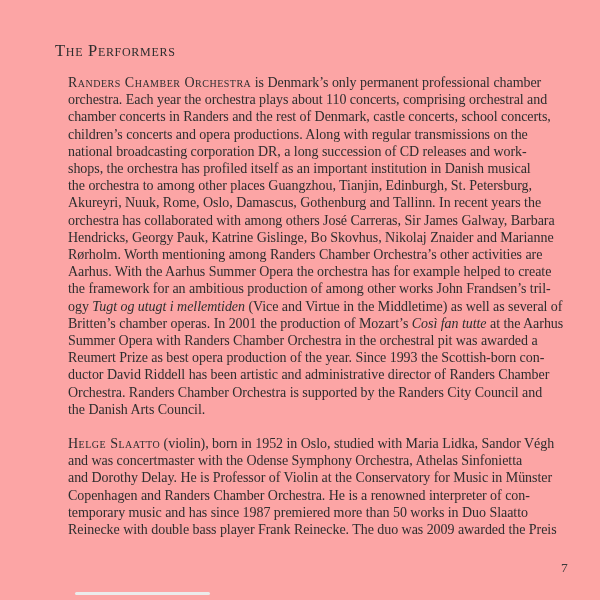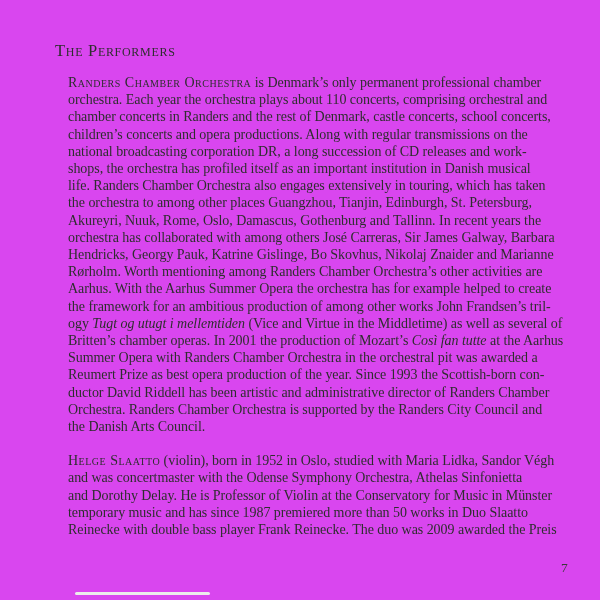--- a/index.html
+++ b/index.html
@@ -4,21 +4,21 @@
 <style>
   html, body {
     margin: 0;
     padding: 0;
     background: #fcfcfb;
   }
   .page {
     position: relative;
     width: 600px;
     height: 600px;
-    background: #d946ef;
+    background: #fca5a5;
     overflow: hidden;
     font-family: "Liberation Serif", serif;
     color: #2e2e2e;
   }
   .text-block {
     position: absolute;
     left: 55px;
     top: 40px;
     width: 510px;
   }
@@ -76,40 +76,40 @@
   <div class="text-block">
     <div class="heading">The Performers</div>
     <div>
         <div class="paragraph">
           <div class="line"><span class="s-sc">Randers Chamber Orchestra</span><span> is Denmark’s only permanent professional chamber</span></div>
           <div class="line"><span>orchestra. Each year the orchestra plays about 110 concerts, comprising orchestral and</span></div>
           <div class="line"><span>chamber concerts in Randers and the rest of Denmark, castle concerts, school concerts,</span></div>
           <div class="line"><span>children’s concerts and opera productions. Along with regular transmissions on the</span></div>
           <div class="line"><span>national broadcasting corporation DR, a long succession of CD releases and work-</span></div>
           <div class="line"><span>shops, the orchestra has profiled itself as an important institution in Danish musical</span></div>
-          <div class="line"><span>life. Randers Chamber Orchestra also engages extensively in touring, which has taken</span></div>
           <div class="line"><span>the orchestra to among other places Guangzhou, Tianjin, Edinburgh, St. Petersburg,</span></div>
           <div class="line"><span>Akureyri, Nuuk, Rome, Oslo, Damascus, Gothenburg and Tallinn. In recent years the</span></div>
           <div class="line"><span>orchestra has collaborated with among others José Carreras, Sir James Galway, Barbara</span></div>
           <div class="line"><span>Hendricks, Georgy Pauk, Katrine Gislinge, Bo Skovhus, Nikolaj Znaider and Marianne</span></div>
           <div class="line"><span>Rørholm. Worth mentioning among Randers Chamber Orchestra’s other activities are</span></div>
           <div class="line"><span>Aarhus. With the Aarhus Summer Opera the orchestra has for example helped to create</span></div>
           <div class="line"><span>the framework for an ambitious production of among other works John Frandsen’s tril-</span></div>
           <div class="line"><span>ogy </span><span class="s-i">Tugt og utugt i mellemtiden</span><span> (Vice and Virtue in the Middletime) as well as several of</span></div>
           <div class="line"><span>Britten’s chamber operas. In 2001 the production of Mozart’s </span><span class="s-i">Così fan tutte</span><span> at the Aarhus</span></div>
           <div class="line"><span>Summer Opera with Randers Chamber Orchestra in the orchestral pit was awarded a</span></div>
           <div class="line"><span>Reumert Prize as best opera production of the year. Since 1993 the Scottish-born con-</span></div>
           <div class="line"><span>ductor David Riddell has been artistic and administrative director of Randers Chamber</span></div>
           <div class="line"><span>Orchestra. Randers Chamber Orchestra is supported by the Randers City Council and</span></div>
           <div class="line"><span>the Danish Arts Council.</span></div>
         </div>
         <div class="paragraph">
           <div class="line"><span class="s-sc">Helge Slaatto</span><span> (violin), born in 1952 in Oslo, studied with Maria Lidka, Sandor Végh</span></div>
           <div class="line"><span>and was concertmaster with the Odense Symphony Orchestra, Athelas Sinfonietta</span></div>
           <div class="line"><span>and Dorothy Delay. He is Professor of Violin at the Conservatory for Music in Münster</span></div>
+          <div class="line"><span>Copenhagen and Randers Chamber Orchestra. He is a renowned interpreter of con-</span></div>
           <div class="line"><span>temporary music and has since 1987 premiered more than 50 works in Duo Slaatto</span></div>
           <div class="line"><span>Reinecke with double bass player Frank Reinecke. The duo was 2009 awarded the Preis</span></div>
         </div>
       </div>
   </div>
   <div class="page-number">7</div>
   <div class="scan-smudge"></div>
   <div class="scan-edge-bottom"></div>
 </div>
 

